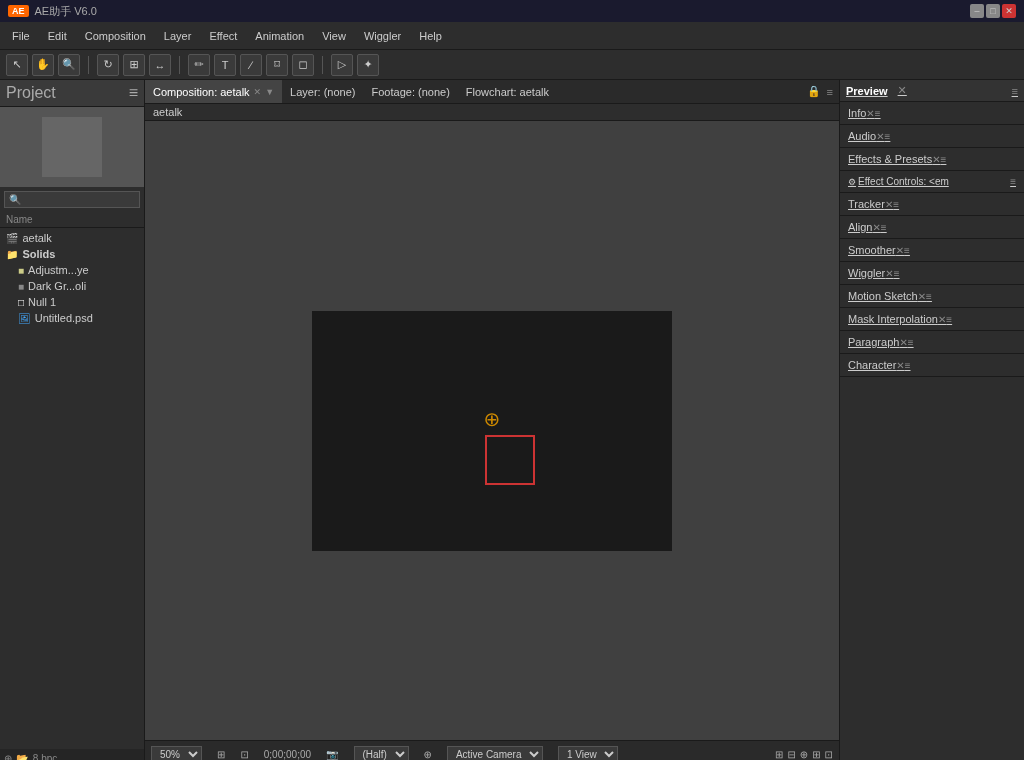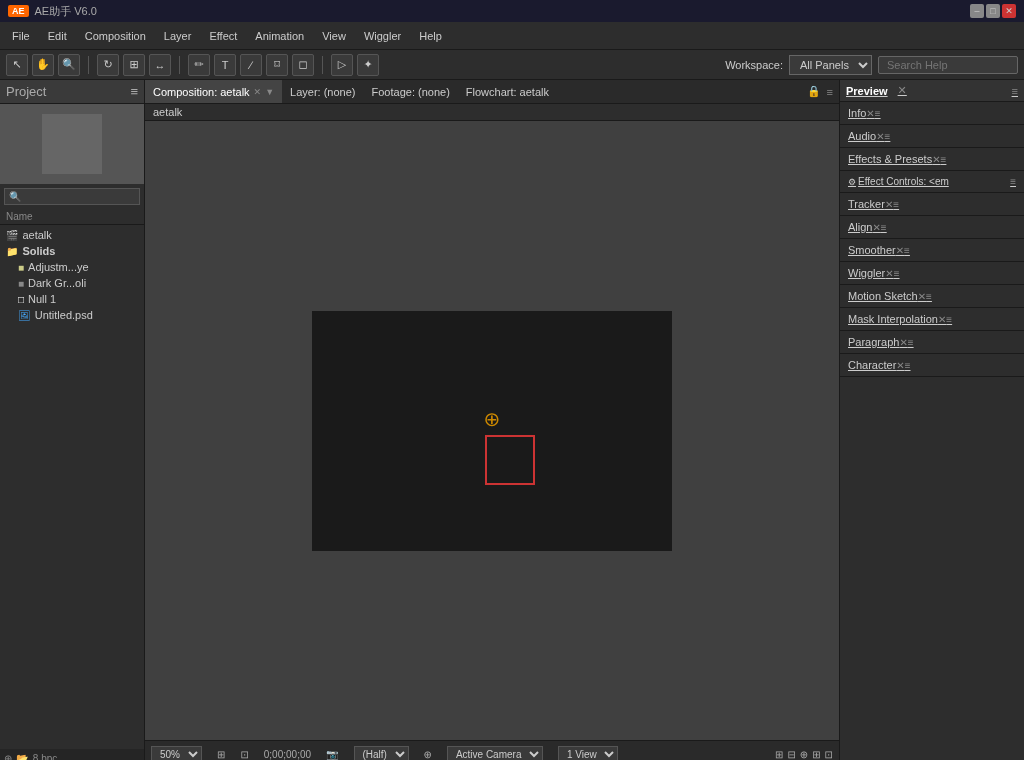--- a/index.html
+++ b/index.html
@@ -28,21 +28,21 @@
     .tool-sep { width: 1px; height: 18px; background: #555; margin: 0 4px; }
     #workspace-select { display: flex; align-items: center; margin-left: auto; gap: 6px; font-size: 11px; color: #ccc; }
     #workspace-dropdown { background: #3a3a3a; border: 1px solid #666; color: #ccc; padding: 2px 6px; font-size: 11px; }
     #search-help { background: #3a3a3a; border: 1px solid #666; color: #aaa; padding: 2px 8px; font-size: 11px; border-radius: 2px; width: 140px; }
 
     
     #main { display: flex; height: calc(760px - 22px - 20px - 30px); }
 
     
     #left-panel { width: 145px; background: #2d2d2d; border-right: 1px solid #1a1a1a; display: flex; flex-direction: column; }
-    #project-header { background: #3a3a3a; padding: 4px 6px; font-size: 13px; color: #aaa; display: flex; align-items: center; justify-content: space-between; border-bottom: 1px solid #1a1a1a; }
+    #project-header { background: #3a3a3a; padding: 4px 6px; font-size: 16px; color: #aaa; display: flex; align-items: center; justify-content: space-between; border-bottom: 1px solid #1a1a1a; }
     #project-thumbnail { width: 100%; height: 80px; background: #555; display: flex; align-items: center; justify-content: center; }
     #thumbnail-inner { width: 60px; height: 60px; background: #666; }
     #project-search { padding: 4px; }
     #project-search input { width: 100%; background: #3a3a3a; border: 1px solid #555; color: #ccc; padding: 2px 4px; font-size: 10px; }
     #project-list { flex: 1; overflow-y: auto; padding: 2px; }
     .project-item { padding: 2px 4px; cursor: pointer; display: flex; align-items: center; gap: 4px; font-size: 11px; }
     .project-item .icon { font-size: 10px; }
     .project-folder { font-weight: bold; }
     .project-sub { padding-left: 16px; }
     #project-footer { background: #252525; padding: 4px; font-size: 10px; color: #888; display: flex; align-items: center; gap: 4px; }
@@ -108,27 +108,20 @@
   <div class="tool-btn">↔</div>
   <div class="tool-sep"></div>
   <div class="tool-btn">✏</div>
   <div class="tool-btn">T</div>
   <div class="tool-btn">∕</div>
   <div class="tool-btn">⌑</div>
   <div class="tool-btn">◻</div>
   <div class="tool-sep"></div>
   <div class="tool-btn">▷</div>
   <div class="tool-btn">✦</div>
-  <div id="workspace-select">
-    <span>Workspace:</span>
-    <select class="ctrl-dropdown" id="workspace-dropdown">
-      <option>All Panels</option>
-    </select>
-    <input id="search-help" type="text" placeholder="Search Help" style="">
-  </div>
 </div>
 
 <div id="main">
 
   <div id="left-panel">
     <div id="project-header">
       <span>Project</span>
       <span>≡</span>
     </div>
     <div id="project-thumbnail">

